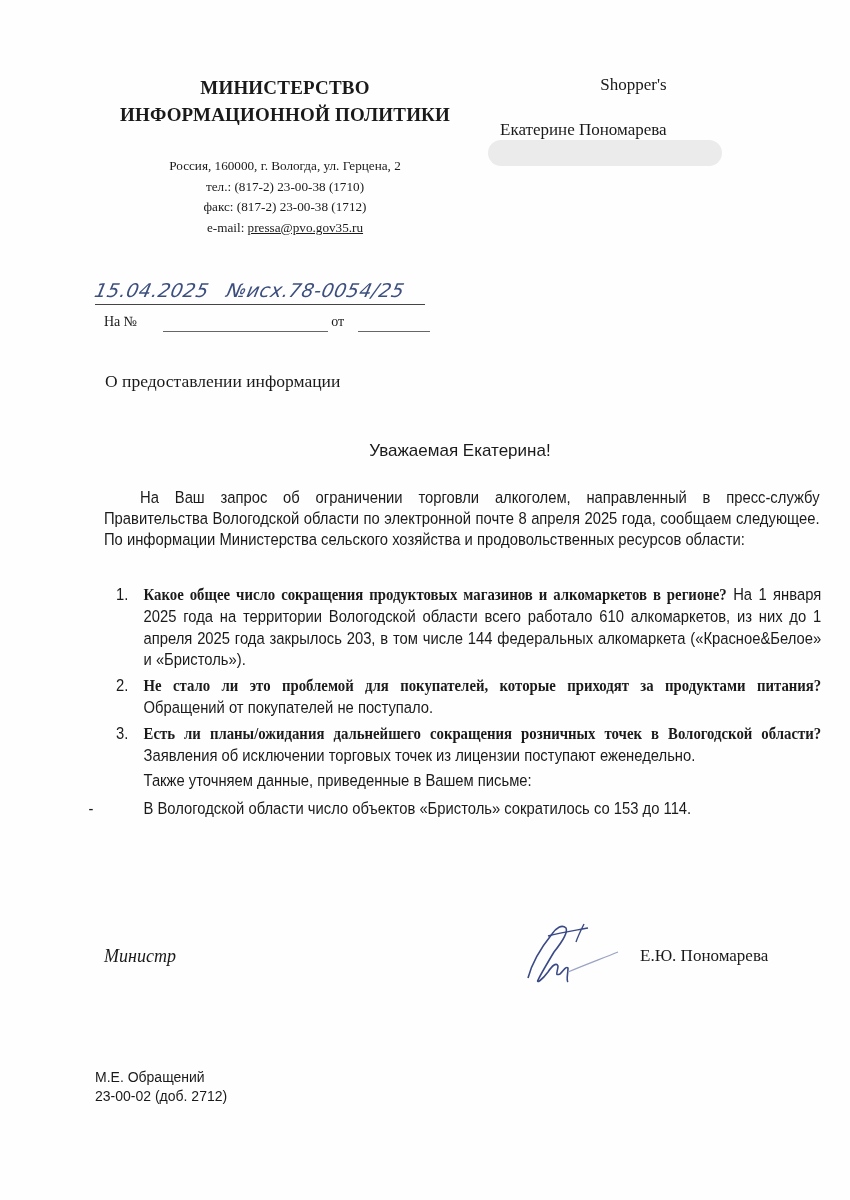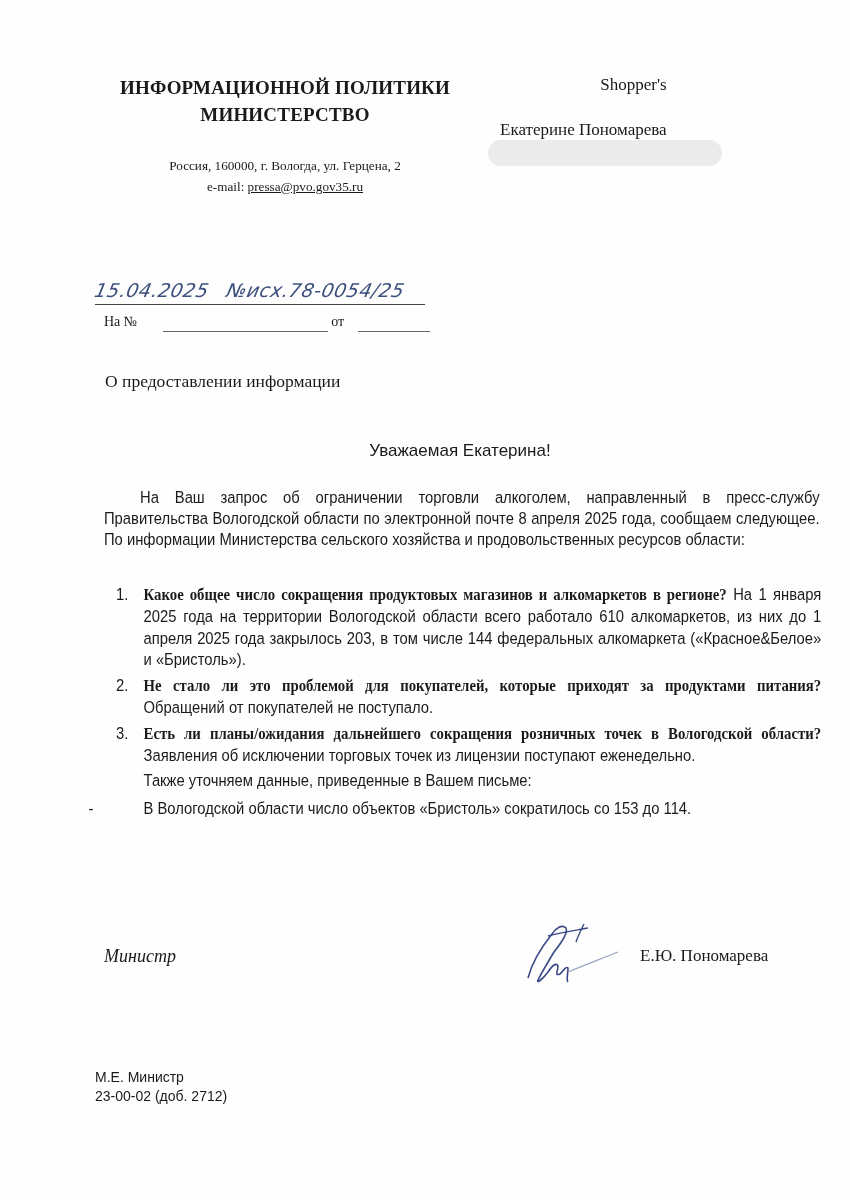--- a/index.html
+++ b/index.html
@@ -37,25 +37,27 @@
   .sign-role { left: 104px; top: 946px; font-size: 18px; font-style: italic; }
   .sign-name { left: 640px; top: 946px; font-size: 17px; }
   .signature { left: 522px; top: 922px; width: 100px; height: 62px; }
   .executor { left: 95px; top: 1068px; font-size: 14px; line-height: 19px; }
 </style>
 </head>
 <body>
 
 <div class="abs header">
   <div class="ministry">
+    <div>МИНИСТЕРСТВО</div>
     <div>ИНФОРМАЦИОННОЙ ПОЛИТИКИ</div>
-    <div>МИНИСТЕРСТВО</div>
   </div>
   <div class="contacts">
     <div>Россия, 160000, г. Вологда, ул. Герцена, 2</div>
+    <div>тел.: (817-2) 23-00-38 (1710)</div>
+    <div>факс: (817-2) 23-00-38 (1712)</div>
     <div><span>e-mail: </span><span class="email-link">pressa@pvo.gov35.ru</span></div>
   </div>
 </div>
 
 <div class="abs recipient">
   <div>Shopper's</div>
   <div class="line2">Екатерине Пономарева</div>
 </div>
 <div class="abs redaction"></div>
 
@@ -98,15 +100,15 @@
 
 <div class="abs sign-role">Министр</div>
 <svg class="abs signature" viewBox="0 0 100 62">
   <path d="M6 56 C10 40, 22 22, 30 12 C34 6, 40 2, 44 6 C46 10, 40 20, 32 30 C26 40, 20 50, 16 58 C14 62, 20 58, 26 50 C30 44, 34 40, 36 44 C36 50, 32 54, 38 52 C42 48, 44 44, 46 46 C46 52, 44 58, 46 60" fill="none" stroke="#3b4a86" stroke-width="1.6"></path>
   <path d="M26 14 C40 10, 56 8, 66 6 M62 2 C58 10, 56 14, 54 20" fill="none" stroke="#3b4a86" stroke-width="1.4"></path>
   <path d="M46 50 C60 44, 76 38, 96 30" fill="none" stroke="#9aa3c4" stroke-width="1.2"></path>
 </svg>
 <div class="abs sign-name">Е.Ю. Пономарева</div>
 
 <div class="abs executor body-font">
-  <div>М.Е. Министр</div>
+  <div>М.Е. Обращений</div>
   <div>23-00-02 (доб. 2712)</div>
 </div>
 
 </body></html>

